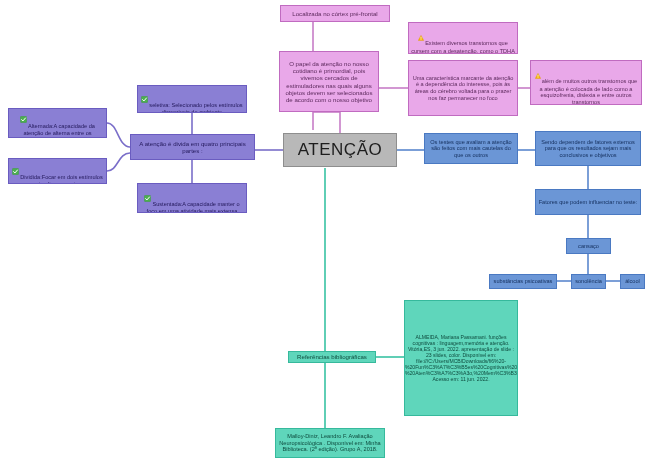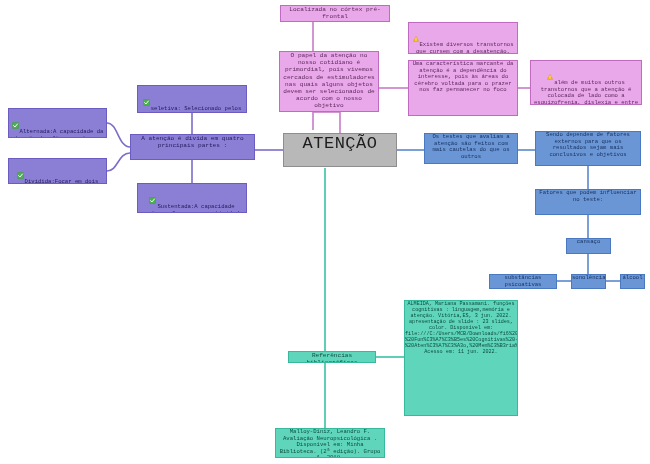--- a/index.html
+++ b/index.html
@@ -22,27 +22,27 @@
     left: 0;
     top: 0;
     width: 650px;
     height: 464px;
     pointer-events: none;
   }
   .node {
     position: absolute;
     box-sizing: border-box;
     display: flex;
+    align-items: center;
     justify-content: center;
     text-align: center;
     line-height: 1.18;
     border-style: solid;
     border-width: 1px;
     overflow: hidden;
-    font-family: Liberation Mono, monospace;
   }
   .node .label {
     display: block;
     width: 100%;
     padding: 0 2px;
     white-space: pre-line;
   }
   
   .pink {
     background: #e9a8e9;

